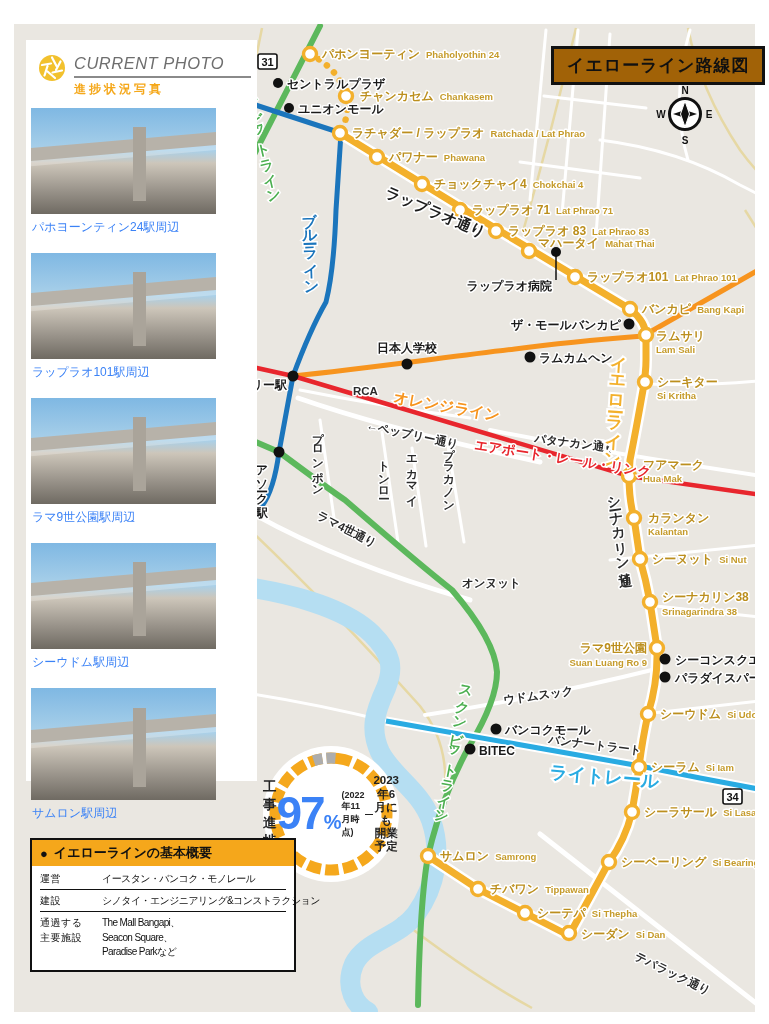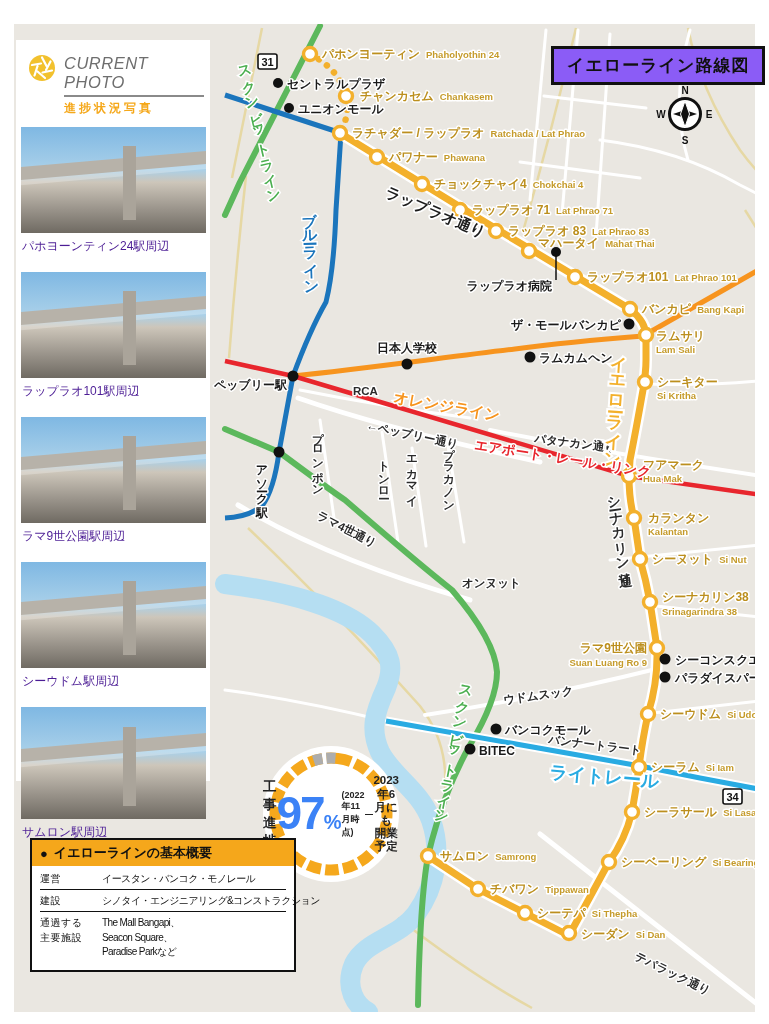--- a/index.html
+++ b/index.html
@@ -17,36 +17,36 @@
   .lblgreen{font-size:14px;font-weight:bold;fill:#4caf50;paint-order:stroke;stroke:#ffffff;stroke-width:3px;}
   .lblblue{font-size:15px;font-weight:bold;fill:#1b75bc;paint-order:stroke;stroke:#ffffff;stroke-width:3px;}
   .lblyellow{font-size:17px;font-weight:bold;fill:#f3b02c;paint-order:stroke;stroke:#ffffff;stroke-width:4px;}
   .lblorange{font-size:15px;font-weight:bold;fill:#f7941e;paint-order:stroke;stroke:#ffffff;stroke-width:3px;}
   .lblred{font-size:13.5px;font-weight:bold;fill:#e8262d;paint-order:stroke;stroke:#ffffff;stroke-width:3px;}
   .lbllb{font-size:18px;font-weight:bold;fill:#29abe2;paint-order:stroke;stroke:#ffffff;stroke-width:4px;}
   .shieldtx{font-size:11px;font-weight:bold;fill:#111;text-anchor:middle;}
   .compasstx{font-size:10px;font-weight:bold;fill:#111;text-anchor:middle;}
 
   
-  .titlebox{position:absolute;left:551px;top:46px;background:#8b5cf6;border:3px solid #111;
+  .titlebox{position:absolute;left:551px;top:46px;background:#a16207;border:3px solid #111;
     padding:5px 13px;font-size:17px;font-weight:bold;color:#111;letter-spacing:1px;}
 
   
-  .sidebar{position:absolute;left:16px;top:40px;width:194px;height:741px;background:#ffffff;}
+  .sidebar{position:absolute;left:26px;top:40px;width:231px;height:741px;background:#ffffff;}
   .sb-head{display:flex;align-items:flex-start;padding:14px 6px 4px 12px;}
   .sb-head-text{flex:1;margin-left:8px;}
   .sb-en{font-size:16.5px;font-style:italic;color:#6e6e6e;letter-spacing:.5px;border-bottom:2px solid #8a8a8a;padding-bottom:3px;}
   .sb-jp{font-size:12px;font-weight:bold;color:#f5a81b;letter-spacing:3px;margin-top:3px;}
   .photo{margin:9px 4px 0 5px;}
   .ph{width:185px;height:106px;position:relative;overflow:hidden;
     background:linear-gradient(180deg,#7fb8e3 0%,#a9d0e9 40%,#cdc6ba 52%,#99938a 78%,#6f6a62 100%);}
   .ph::before{content:"";position:absolute;left:-12px;right:-12px;top:30%;height:13px;background:#b7b2a9;
     box-shadow:0 5px 0 rgba(255,255,255,.25);transform:rotate(-5deg);}
   .ph::after{content:"";position:absolute;left:55%;top:18%;width:13px;height:70%;background:#aaa49a;}
-  .caption{font-size:12px;color:#4c1d95;padding:5px 1px 8px 1px;}
+  .caption{font-size:12px;color:#3b82f6;padding:5px 1px 8px 1px;}
 
   
   .badge{position:absolute;left:263px;top:746px;width:136px;height:136px;}
   .badge .disc{position:absolute;inset:0;background:#fff;border-radius:50%;}
   .badge svg{position:absolute;inset:0;}
   .badge .bt{position:absolute;inset:0;display:flex;flex-direction:row;align-items:center;color:#222;}
   .bt-title{font-size:13.5px;font-weight:bold;margin-top:17px;}
   .bt-val{line-height:1;margin-top:-2px;font-weight:bold;color:#3b82f6;}
   .bt-val .num{font-size:46px;letter-spacing:-2px;}
   .bt-val .pct{font-size:20px;}

